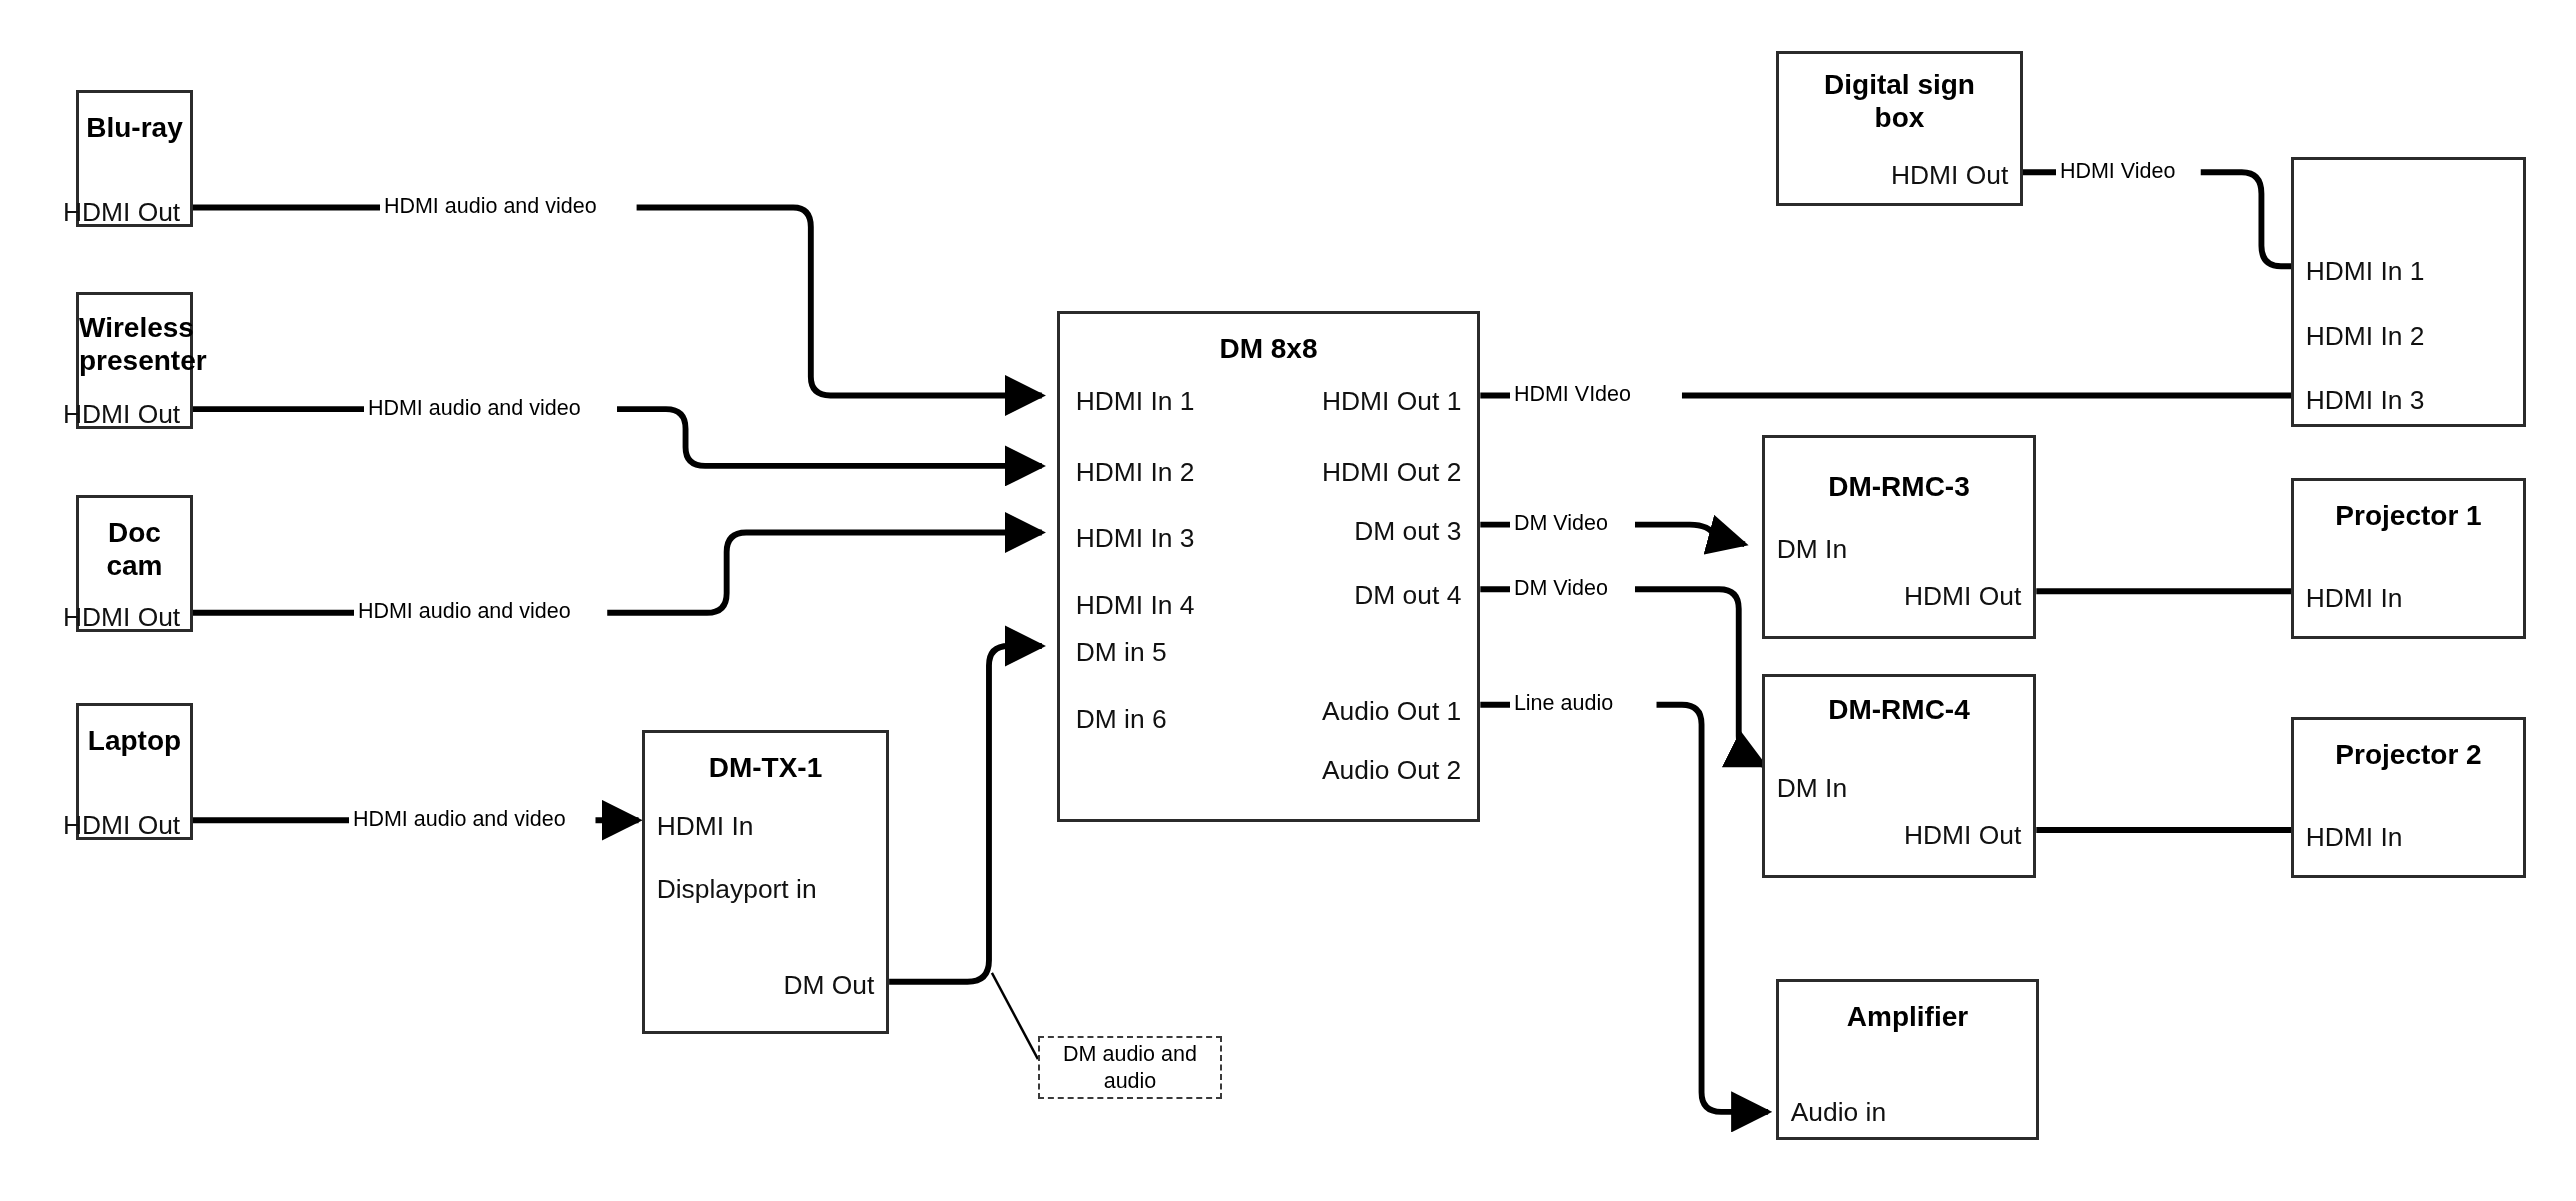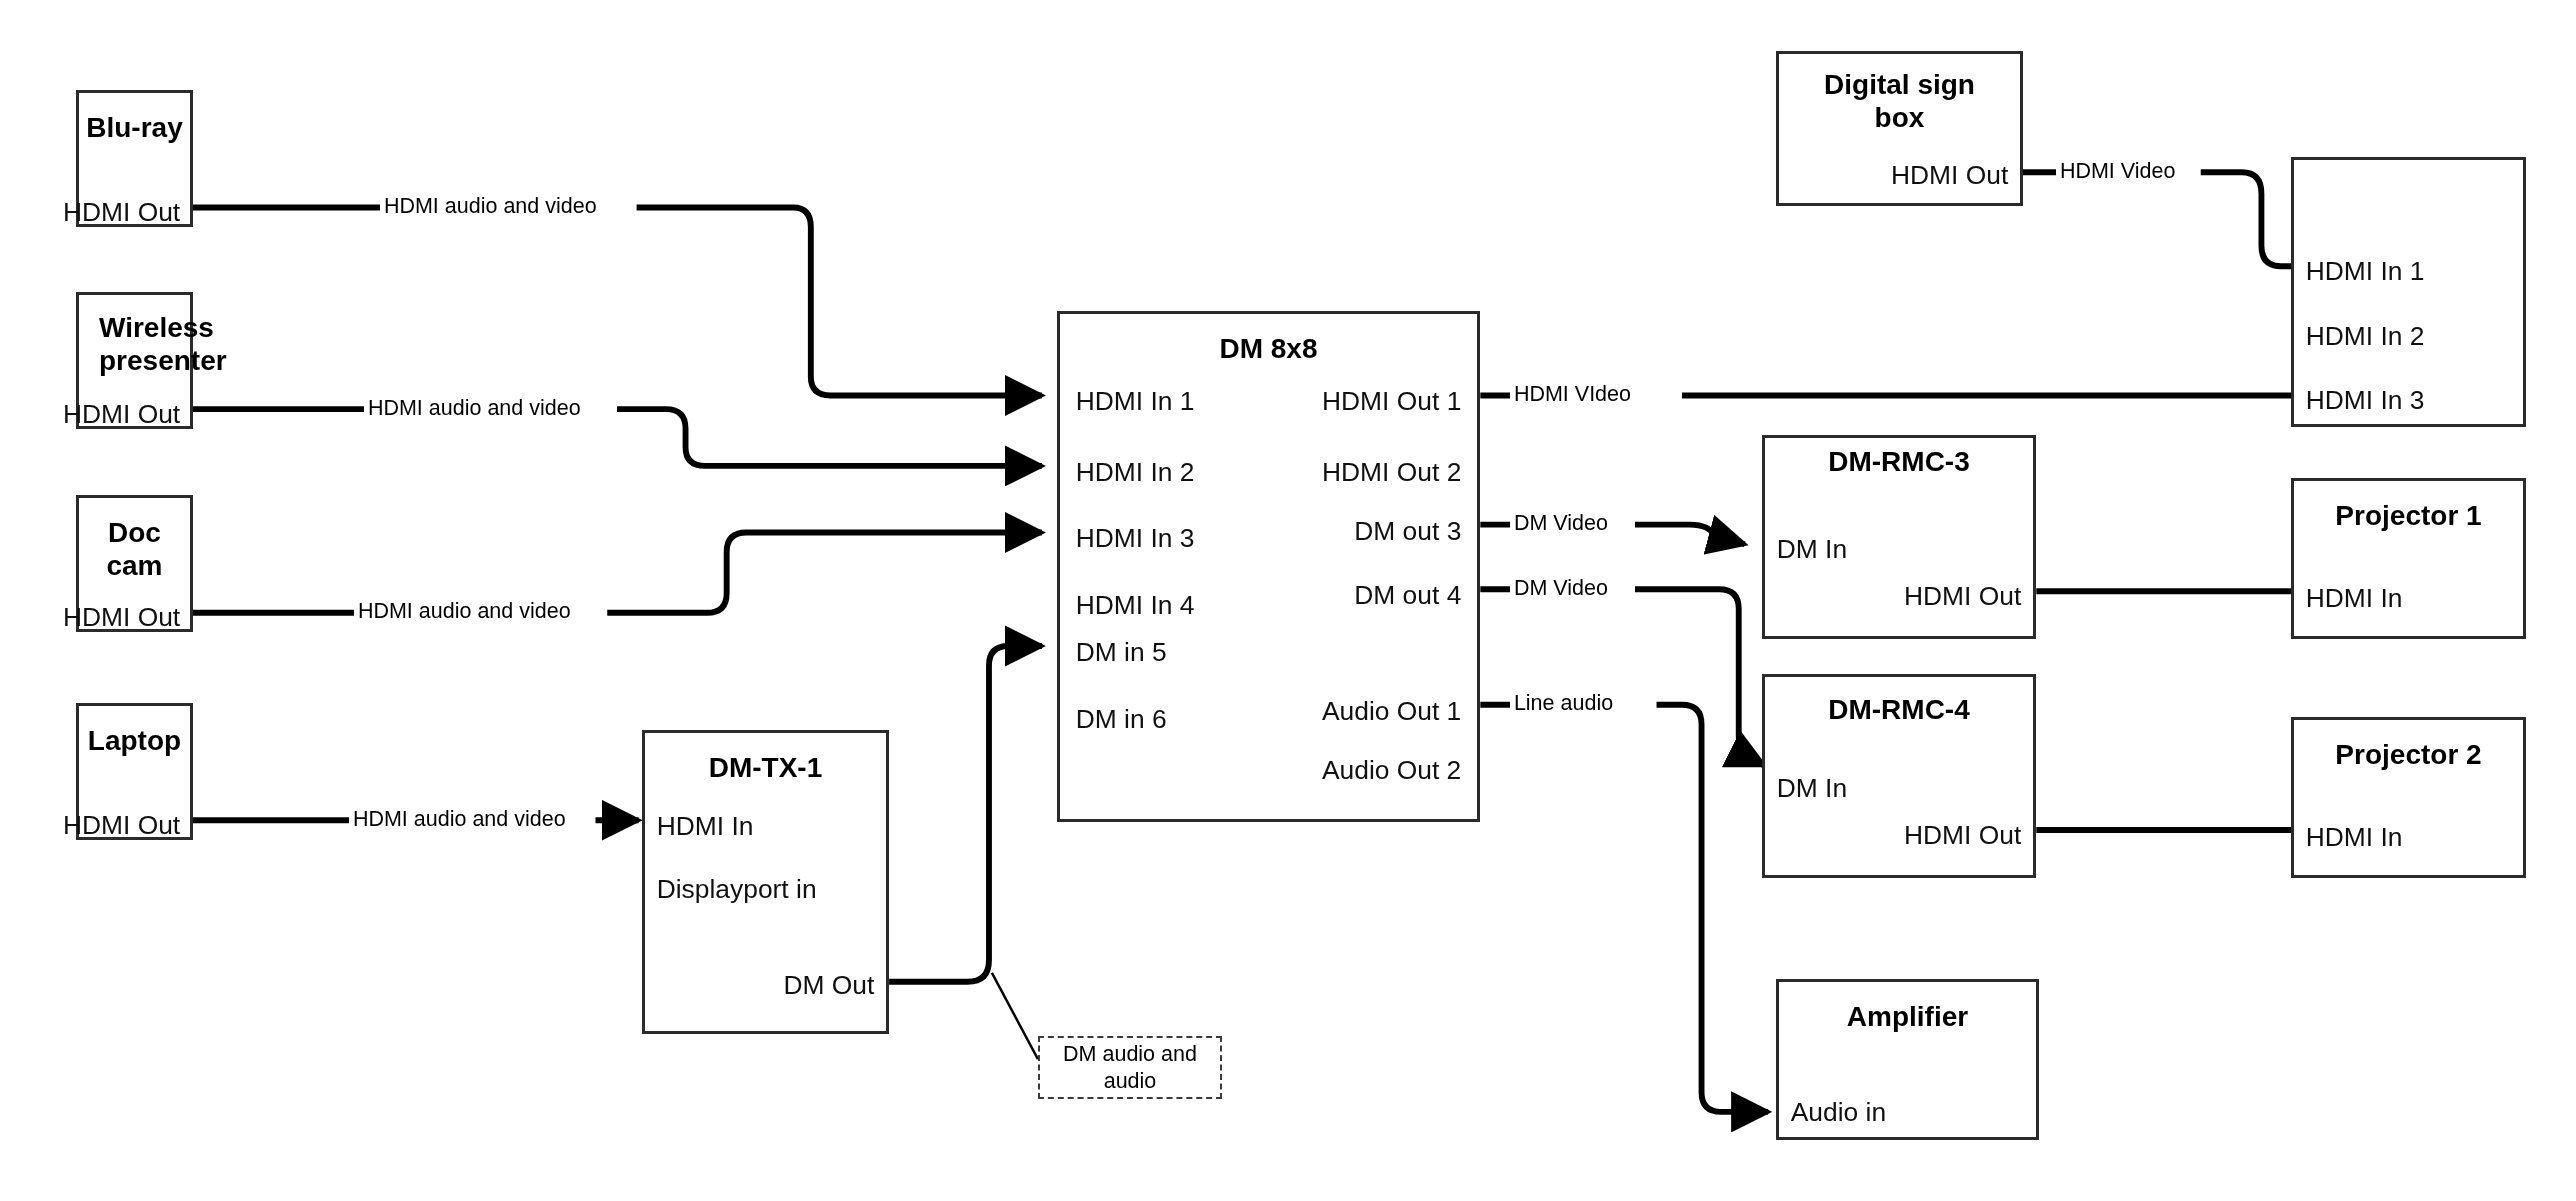--- a/index.html
+++ b/index.html
@@ -114,21 +114,21 @@
       <path d="M 2080,848 L 2386,848" marker-end="url(#arrow)"></path>
     </g>
   </svg>
 
   <div class="node" style="left:76px; top:90px; width:117px; height:137px;">
     <div class="node-title" style="top:17.6px;">Blu-ray</div>
     <div class="port right" style="right:9.8px; top:106px;">HDMI Out</div>
   </div>
 
   <div class="node" style="left:76px; top:292px; width:117px; height:137px;">
-    <div class="node-title" style="top:15.7px; white-space:pre-line;padding-left:20px;">Wireless
+    <div class="node-title" style="top:15.7px; white-space:pre-line;">Wireless
 presenter</div>
     <div class="port right" style="right:9.8px; top:106px;">HDMI Out</div>
   </div>
 
   <div class="node" style="left:76px; top:495px; width:117px; height:137px;">
     <div class="node-title" style="top:17.6px;">Doc cam</div>
     <div class="port right" style="right:9.8px; top:106px;">HDMI Out</div>
   </div>
 
   <div class="node" style="left:76px; top:703px; width:117px; height:137px;">
@@ -167,21 +167,21 @@
     <div class="port right" style="right:11.7px; top:108px;">HDMI Out</div>
   </div>
 
   <div class="node" style="left:2291px; top:157px; width:235px; height:270px;">
     <div class="port left" style="left:11.7px; top:98px;">HDMI In 1</div>
     <div class="port left" style="left:11.7px; top:163px;">HDMI In 2</div>
     <div class="port left" style="left:11.7px; top:227px;">HDMI In 3</div>
   </div>
 
   <div class="node" style="left:1762px; top:435px; width:274px; height:204px;">
-    <div class="node-title" style="top:7px;">DM-RMC-3</div>
+    <div class="node-title" style="top:32px;">DM-RMC-3</div>
     <div class="port left" style="left:11.7px; top:98px;">DM In</div>
     <div class="port right" style="right:11.7px; top:145px;">HDMI Out</div>
   </div>
 
   <div class="node" style="left:1762px; top:674px; width:274px; height:204px;">
     <div class="node-title" style="top:15.7px;">DM-RMC-4</div>
     <div class="port left" style="left:11.7px; top:98px;">DM In</div>
     <div class="port right" style="right:11.7px; top:145px;">HDMI Out</div>
   </div>
 

